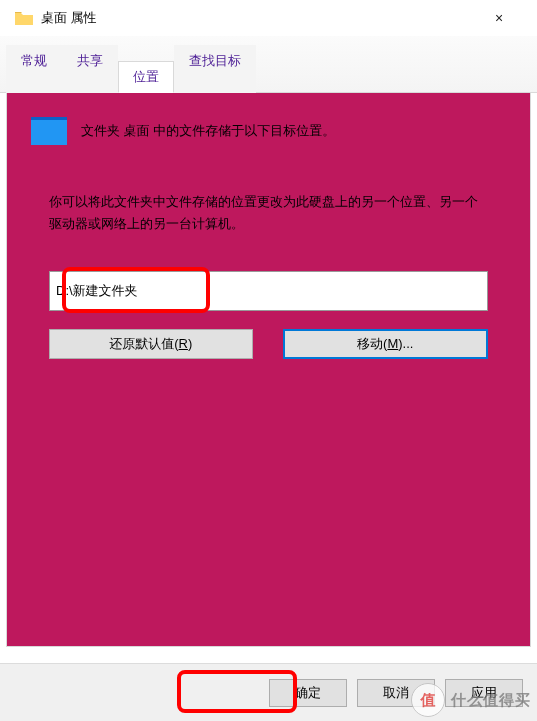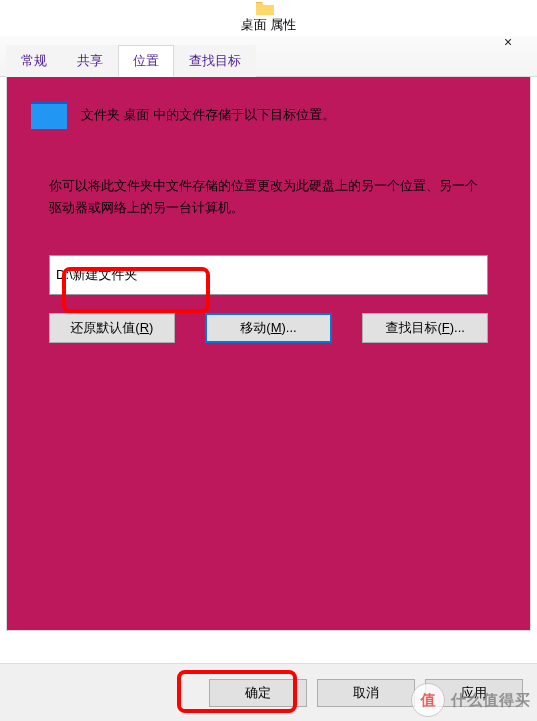--- a/index.html
+++ b/index.html
@@ -9,23 +9,22 @@
       background: #fff;
       width: 537px;
       height: 721px;
       overflow: hidden;
       position: relative;
     }
     .titlebar {
       height: 36px;
       display: flex;
       align-items: center;
-      padding: 0 6px;
+      padding: 0 15px;
       background: #fff;
-      flex-direction: column;
     }
     .titlebar .icon-folder {
       width: 18px; height: 18px; margin-right: 8px;
       display: flex; align-items: center; justify-content: center;
     }
     .title-text { font-size: 13px; color: #000; }
     .close-btn {
       margin-left: auto;
       width: 46px; height: 30px;
       display: flex; align-items: center; justify-content: center;
@@ -47,20 +46,21 @@
       border-bottom: none;
       position: relative;
       top: 1px;
       cursor: pointer;
     }
     .tab.active {
       background: #fff;
       border: 1px solid #d9d9d9;
       border-bottom: 1px solid #fff;
       z-index: 2;
+      margin-top: 16px;
     }
     .content {
       padding: 24px 24px 10px 24px;
       background: #be185d;
       border: 1px solid #d9d9d9;
       border-top: none;
       margin: 0 6px;
       height: 554px;
     }
     .row1 { display:flex; align-items:center; gap:14px; margin-bottom: 46px; }
@@ -107,21 +107,21 @@
     .footer-bar {
       position:absolute;
       bottom: 0; left: 0; right: 0;
       height: 58px;
       background: #f0f0f0;
       border-top: 1px solid #dcdcdc;
       display:flex; align-items:center; justify-content:flex-end;
       padding: 0 14px; gap: 10px;
     }
     .footer-btn {
-      width: 98px; height: 28px;
+      width: 78px; height: 28px;
       background: #e1e1e1;
       border: 1px solid #adadad;
       font-size: 13px;
       cursor:pointer;
       display:flex; align-items:center; justify-content:center;
     }
     .watermark {
       position:absolute;
       right: 6px; bottom: 4px;
       display:flex; align-items:center; gap:6px;
@@ -166,23 +166,20 @@
   <div class="path-row">
     <input class="path-input" type="text" value="D:\新建文件夹" style="">
   </div>
   <div class="btn-row">
     <button class="btn">
       <span><span>还原默认值(</span><span class="mnemonic">R</span><span>)</span></span>
     </button>
     <button class="btn focused">
       <span><span>移动(</span><span class="mnemonic">M</span><span>)...</span></span>
     </button>
-    <button class="btn">
-      <span><span>查找目标(</span><span class="mnemonic">F</span><span>)...</span></span>
-    </button>
   </div>
 </div>
 
 <div class="footer-bar">
   <button class="footer-btn">确定</button>
   <button class="footer-btn">取消</button>
   <button class="footer-btn">应用</button>
 </div>
 
 <div class="highlight-box-1"></div>

